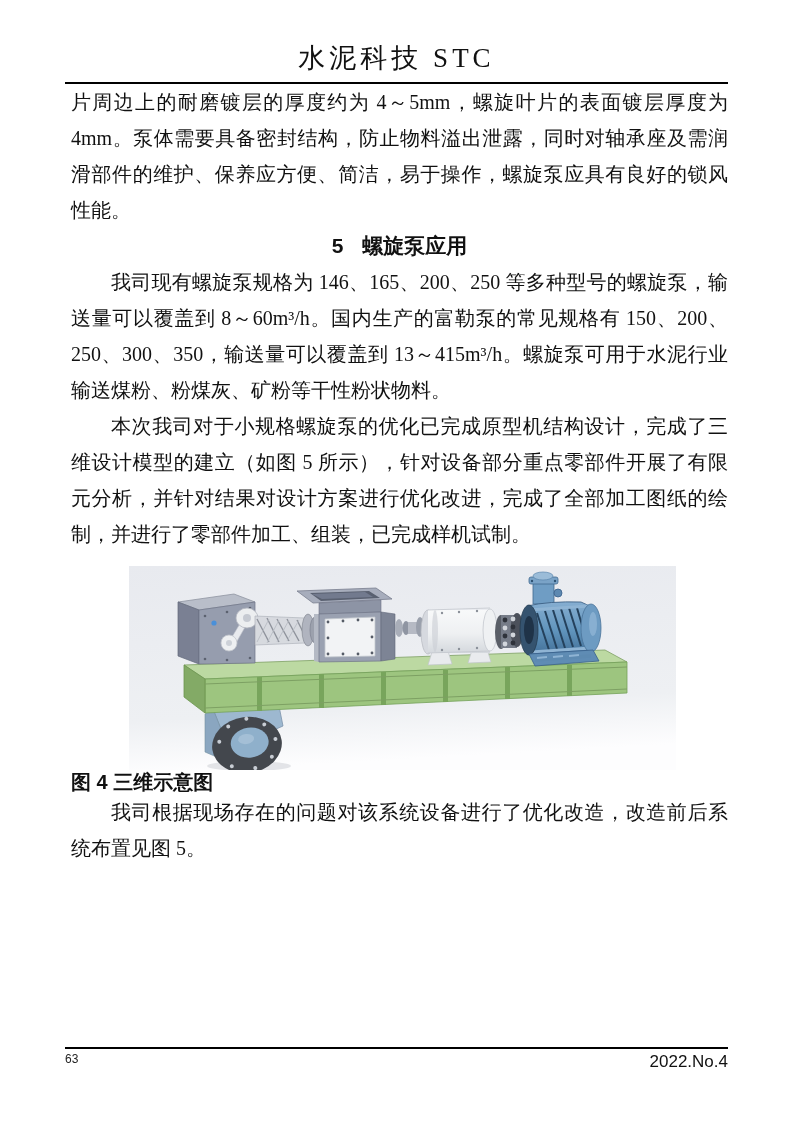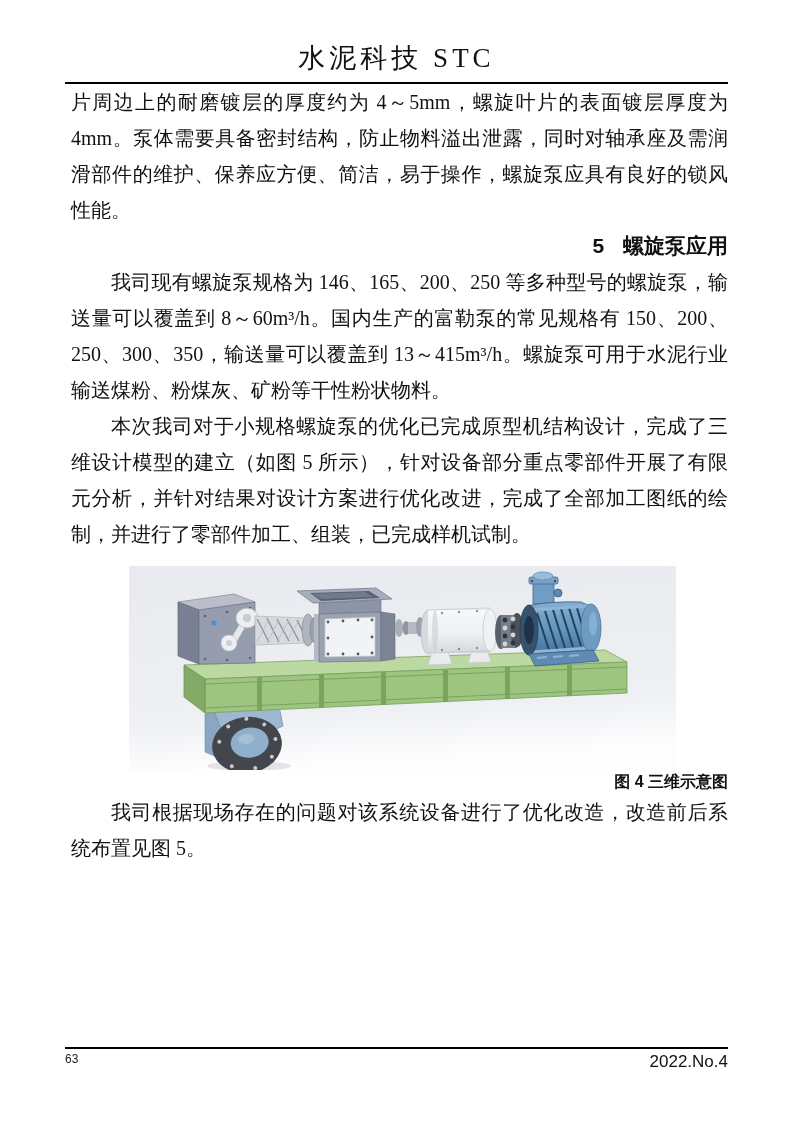--- a/index.html
+++ b/index.html
@@ -34,38 +34,38 @@
     margin-left:6px;
   }
   .body-text p{margin:0;}
   .body-text p.indent{text-indent:2em;}
   .section-heading{
     font-family:"Liberation Sans","DejaVu Sans",sans-serif;
     font-weight:bold;
     font-size:21px;
     line-height:36px;
     margin:0;
-    text-align:right;
+    text-align:center;
   }
   .section-heading .sec-num{margin-right:0.9em;}
   .figure-block{
     margin:14px 0 0 0;
     text-align:center;
   }
   .figure-canvas{
     display:block;
     margin-left:58px;
     width:547px;height:204px;
   }
   .figure-caption{
     font-family:"Liberation Sans","DejaVu Sans",sans-serif;
     font-weight:bold;
-    font-size:16px;
+    font-size:20px;
     line-height:24px;
-    text-align:right;
+    text-align:left;
     margin:2px 0 0 0;
   }
   .para-after{margin-top:2px;}
   .page-footer{
     position:absolute;left:65px;right:65px;top:1047px;
   }
   .footer-rule{
     border:none;border-top:2px solid #000;margin:0;
   }
   .footer-row{

